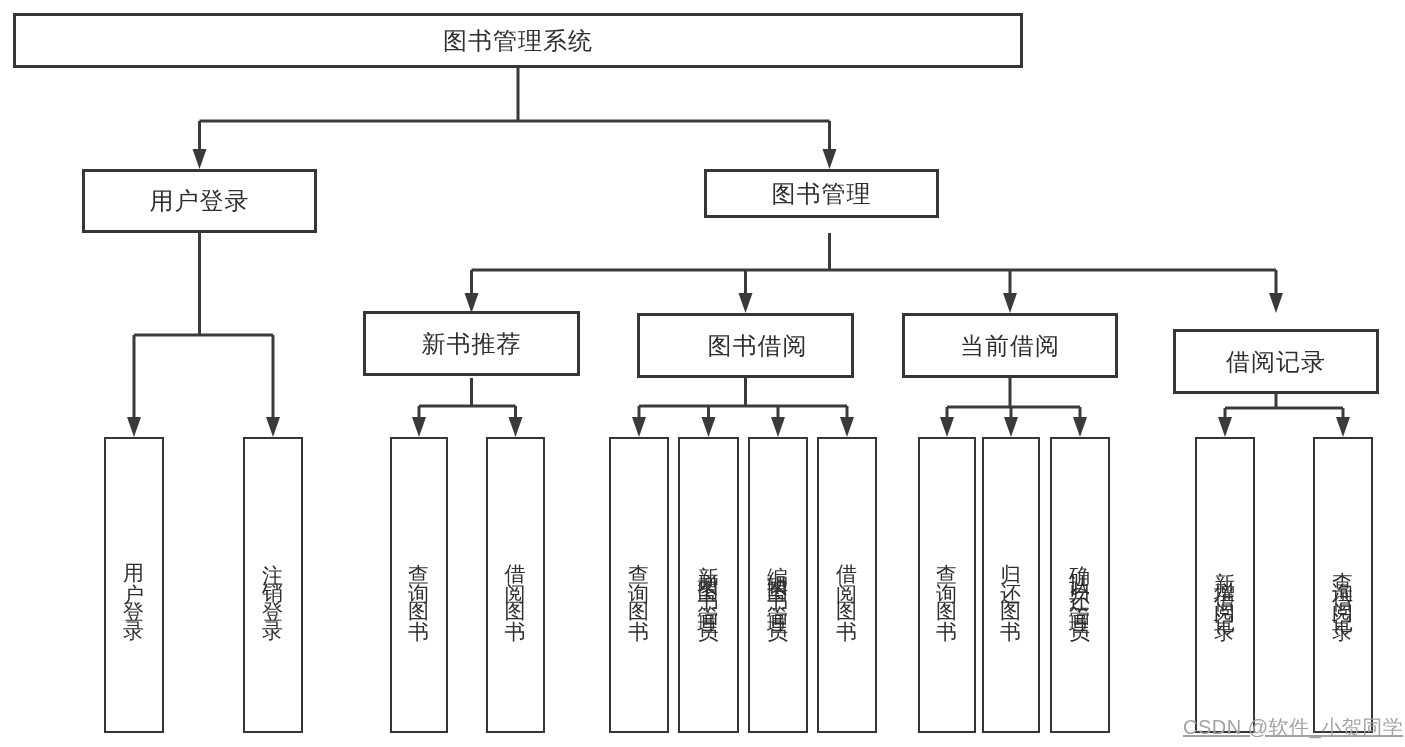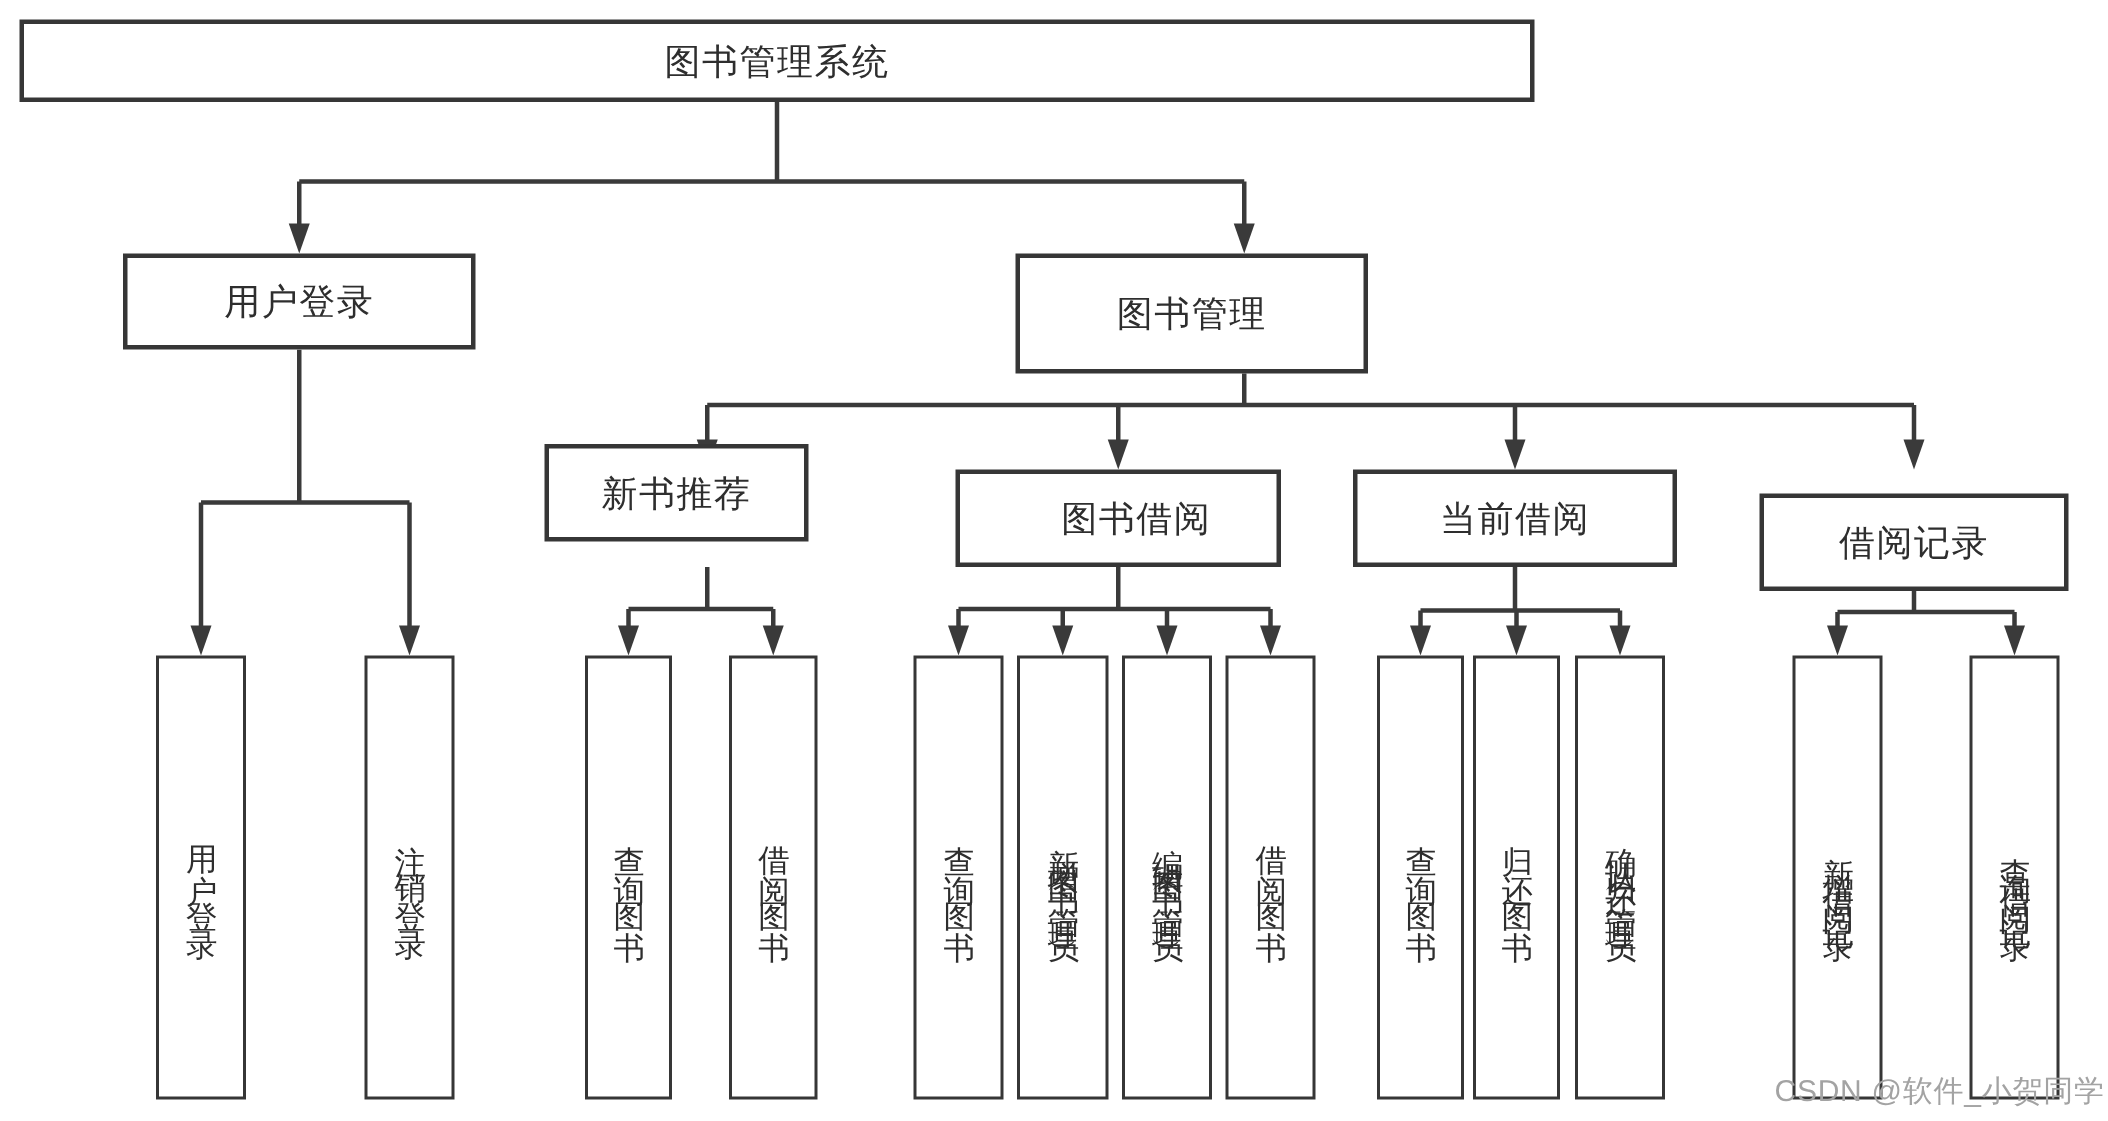--- a/index.html
+++ b/index.html
@@ -68,20 +68,21 @@
 
   .watermark {
     position: absolute;
     left: 1183px;
     top: 714px;
     font-size: 20px;
     letter-spacing: 0.5px;
     color: var(--watermark);
     white-space: nowrap;
     z-index: 10;
+    text-decoration: underline;
   }
 </style>
 </head>
 <body>
 
 <div class="stage">
 
   <svg class="connectors" viewBox="0 0 1405 747" xmlns="http://www.w3.org/2000/svg">
     <g>
       <path d="M518 68 V121 M199.5 121 H829.5 M199.5 121 V153 M829.5 121 V153"></path>
@@ -125,25 +126,25 @@
     </g>
   </svg>
 
   <div class="node" style="left:13px; top:13px; width:1010px; height:55px;align-items:center;">
     <span class="hlabel">图书管理系统</span>
   </div>
 
   <div class="node" style="left:82px; top:169px; width:235px; height:64px;">
     <span class="hlabel">用户登录</span>
   </div>
-  <div class="node" style="left:677px; top:169px; width:235px; height:80px;">
+  <div class="node" style="left:704px; top:169px; width:235px; height:49px;">
     <span class="hlabel">图书管理</span>
   </div>
 
-  <div class="node" style="left:363px; top:296px; width:176px; height:65px;">
+  <div class="node" style="left:363px; top:311px; width:217px; height:65px;">
     <span class="hlabel">新书推荐</span>
   </div>
   <div class="node" style="left:637px; top:313px; width:217px; height:65px;padding-left:24px;">
     <span class="hlabel">图书借阅</span>
   </div>
   <div class="node" style="left:902px; top:313px; width:216px; height:65px;">
     <span class="hlabel">当前借阅</span>
   </div>
   <div class="node" style="left:1173px; top:329px; width:206px; height:65px;">
     <span class="hlabel">借阅记录</span>

